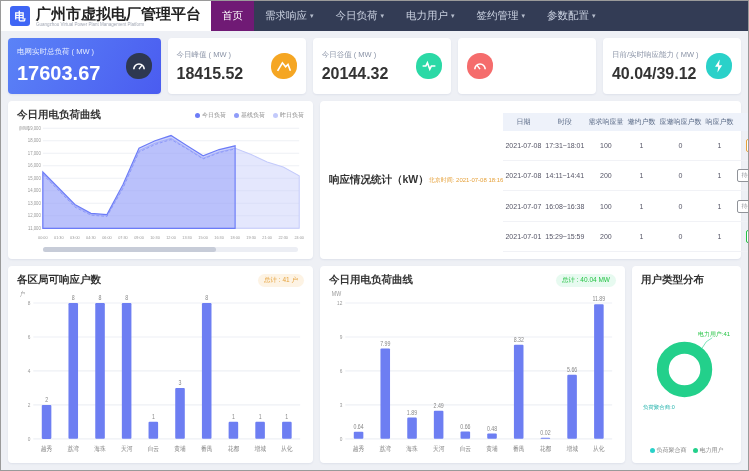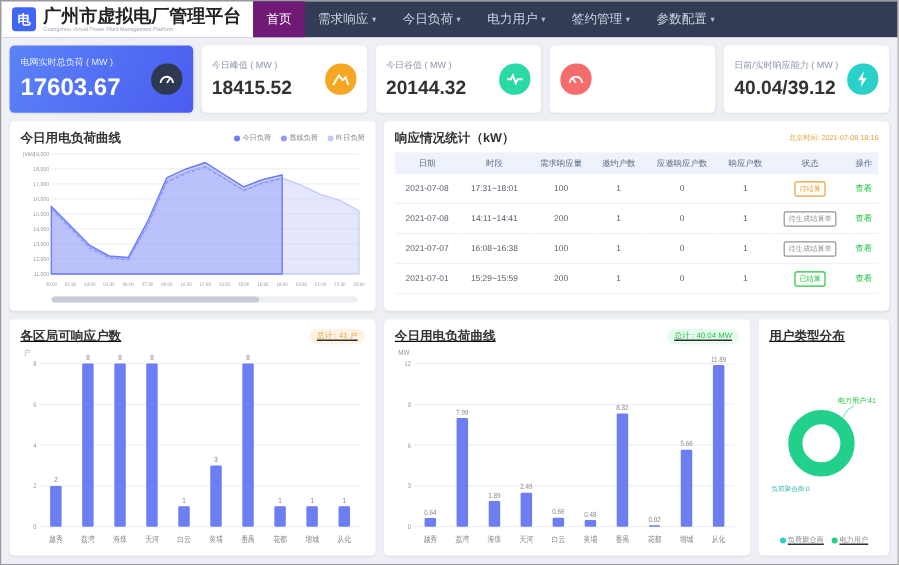--- a/index.html
+++ b/index.html
@@ -35,29 +35,29 @@
   .mid-row{display:flex;gap:7px;height:158px;flex:0 0 158px;min-height:0;}
   .load-panel{width:305px;flex:0 0 305px;display:flex;flex-direction:column;}
   .legend{display:flex;gap:8px;font-size:6px;color:#888;align-items:center;}
   .legend-item{display:flex;align-items:center;cursor:pointer;white-space:nowrap;}
   .dot{width:5px;height:5px;border-radius:50%;display:inline-block;margin-right:2px;}
   .chart-box{flex:1;min-height:0;}
   .chart-box svg{width:100%;height:100%;display:block;}
   .scroll-track{height:5px;background:#eceef4;border-radius:3px;margin:2px 6px 0 26px;flex:0 0 5px;}
   .scroll-thumb{width:68%;height:5px;background:#c7ccd8;border-radius:3px;}
 
-  .table-panel{flex:1;display:flex;flex-direction:column;min-width:0;}
+  .table-panel{flex:1;display:flex;flex-direction:row;min-width:0;}
   .bj-time{font-size:6px;color:#e6a23c;white-space:nowrap;}
   table{border-collapse:collapse;width:100%;margin-top:5px;font-size:7px;color:#556;table-layout:auto;}
   th{background:#eef2fa;color:#5b6b87;font-weight:normal;padding:4px 2px;font-size:7px;white-space:nowrap;}
   td{padding:5.5px 2px;text-align:center;border-bottom:1px solid #f1f2f6;white-space:nowrap;}
   .status-badge{display:inline-block;border:1px solid #ccc;border-radius:2px;padding:1px 3px;font-size:6px;background:#fff;}
   .view-link{color:#23c343;cursor:pointer;}
 
-  .bottom-row{display:flex;gap:7px;flex:1;min-height:0;text-decoration:underline;}
+  .bottom-row{display:flex;gap:7px;flex:1;min-height:0;}
   .bar-panel{width:305px;flex:0 0 305px;display:flex;flex-direction:column;}
   .total-badge{font-size:6.5px;padding:2px 6px;border-radius:8px;white-space:nowrap;}
   .b-orange{color:#e6a23c;background:#fdf3e4;}
   .b-green{color:#23c343;background:#e7faf0;}
   .donut-panel{flex:1;display:flex;flex-direction:column;min-width:0;}
   .donut-legend{display:flex;gap:6px;justify-content:center;font-size:6px;color:#888;flex:0 0 12px;align-items:center;flex-wrap:wrap;}
 </style>
 </head>
 <body>
 

